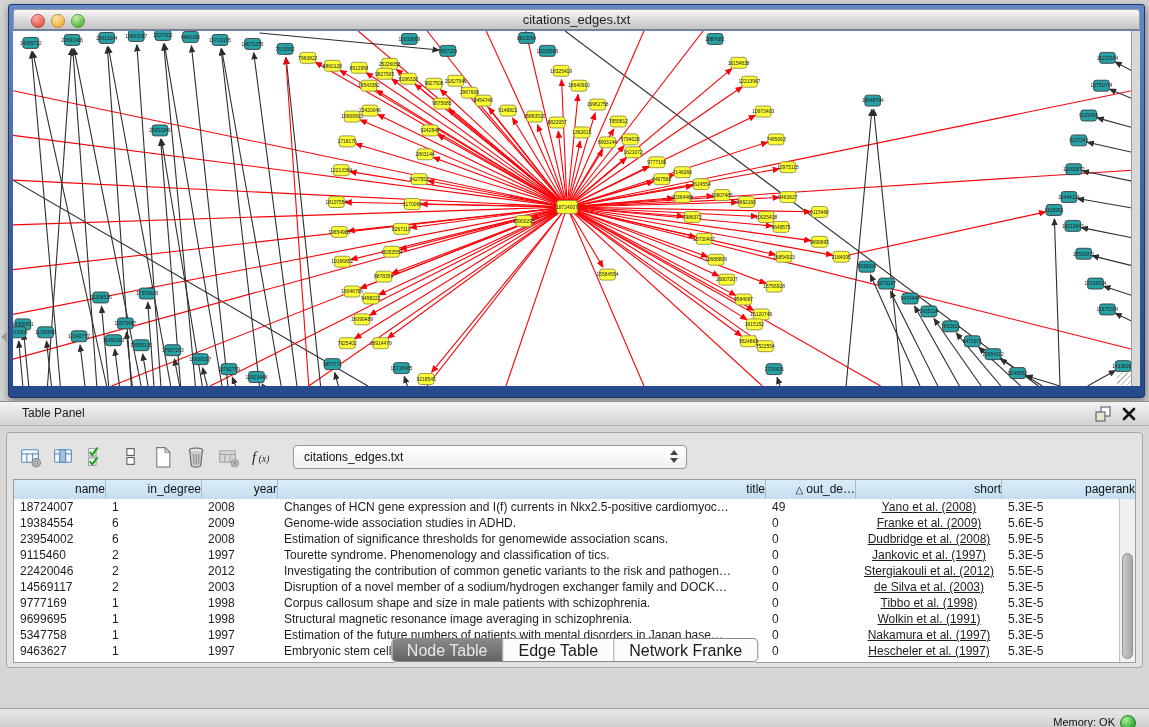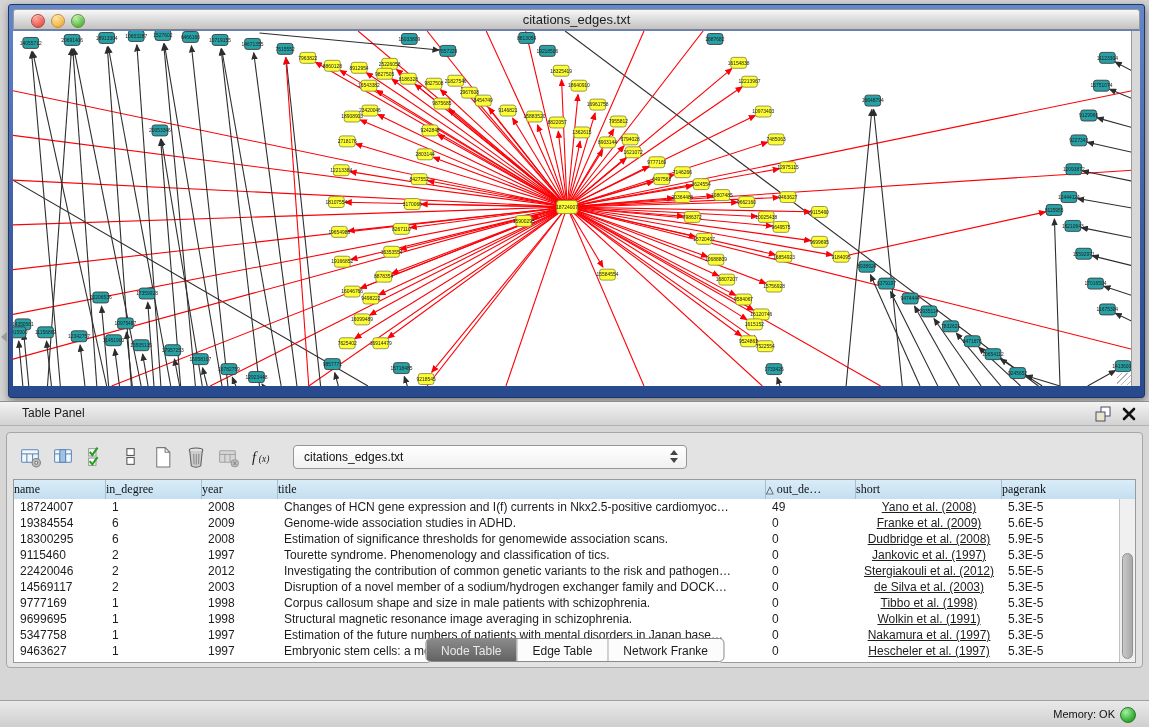--- a/index.html
+++ b/index.html
@@ -39,38 +39,38 @@
   .combo{margin-left:14px;width:392px;height:22px;border:1px solid #969696;border-radius:4px;
     background:linear-gradient(#ffffff,#f0f0f0);position:relative;box-shadow:inset 0 1px 1px rgba(255,255,255,.8);}
   .combo-text{font-size:12px;color:#111;line-height:22px;padding-left:10px;}
   .combo-arrows{position:absolute;right:7px;top:4px;width:9px;height:14px;}
   .combo-arrows i{display:block;width:0;height:0;border-left:4px solid transparent;border-right:4px solid transparent;}
   .combo-arrows .up{border-bottom:5px solid #444;margin-bottom:3px;}
   .combo-arrows .down{border-top:5px solid #444;}
   .tbl{position:absolute;left:6px;right:6px;top:46px;bottom:4px;background:#fff;border:1px solid #9a9a9a;overflow:hidden;}
   .t-head{display:grid;grid-template-columns:92px 96px 76px 488px 90px 146px 1fr;height:19px;
     background:linear-gradient(#d9ecf8,#c4dff0);border-bottom:1px solid #8fa8ba;}
-  .t-head .hc{font-size:12px;color:#111;text-align:left;line-height:19px;border-right:1px solid #a4bfd2;
-    overflow:hidden;white-space:nowrap;font-family:Liberation Serif, serif;}
+  .t-head .hc{font-size:12px;color:#111;text-align:right;line-height:19px;border-right:1px solid #a4bfd2;
+    overflow:hidden;white-space:nowrap;}
   .t-head .hc:last-child{border-right:none;}
   .t-rows{position:absolute;left:0;right:15px;top:19px;bottom:0;background:#fff;}
   .t-row{display:grid;grid-template-columns:92px 96px 76px 488px 90px 146px 1fr;height:16px;}
   .t-row .c{font-size:12px;color:#1c1c1c;line-height:16px;white-space:nowrap;overflow:hidden;padding-left:6px;}
   .t-row .c.center{text-align:center;padding-left:0;text-decoration:underline;}
   .sort-tri{font-size:10px;margin-right:3px;color:#222;}
   .vscroll{position:absolute;right:0;top:19px;bottom:0;width:15px;background:#f0f0f0;border-left:1px solid #c2c2c2;}
   .vthumb{position:absolute;left:2px;right:2px;top:33%;height:64%;background:linear-gradient(90deg,#c9c9c9,#a8a8a8);
     border:1px solid #909090;border-radius:6px;}
   .tabs{position:absolute;bottom:5px;left:50%;transform:translateX(-50%);display:flex;height:22px;
     border:1px solid #8a8a8a;border-radius:5px;overflow:hidden;background:#fcfcfc;box-shadow:0 1px 0 rgba(255,255,255,.7);}
-  .tab{padding:1px 15px;font-size:12px;line-height:22px;color:#1a1a1a;border-left:1px solid #a8a8a8;cursor:pointer;}
+  .tab{padding:1px 15px;font-size:16px;line-height:22px;color:#1a1a1a;border-left:1px solid #a8a8a8;cursor:pointer;}
   .tab:first-child{border-left:none;}
   .tab.selected{background:linear-gradient(#8a8a8a,#636363);color:#e9e9e9;}
   
-  .statusbar{position:absolute;left:0;bottom:0;width:1149px;height:27px;
+  .statusbar{position:absolute;left:0;bottom:0;width:1149px;height:19px;
     background:linear-gradient(#e9e9e9,#cfcfcf);border-top:1px solid #9f9f9f;box-sizing:border-box;}
   .mem{position:absolute;right:34px;top:7px;font-size:11px;color:#111;}
   .mem-dot{position:absolute;right:13px;top:6px;width:14px;height:14px;border-radius:50%;
     background:radial-gradient(circle at 35% 30%,#a8f0a0,#3db33d 60%,#1f8a1f);border:1px solid #2a7a2a;}
   .panel-handle{position:absolute;left:1px;top:332px;width:0;height:0;
     border-top:5px solid transparent;border-bottom:5px solid transparent;border-right:6px solid #9a9a9a;}
 </style>
 </head>
 <body>
 
@@ -874,21 +874,21 @@
           <div class="t-row">
             <div class="c">19384554</div>
             <div class="c">6</div>
             <div class="c">2009</div>
             <div class="c">Genome-wide association studies in ADHD.</div>
             <div class="c">0</div>
             <div class="c center">Franke et al. (2009)</div>
             <div class="c">5.6E-5</div>
           </div>
           <div class="t-row">
-            <div class="c">18300295</div>
+            <div class="c">23954002</div>
             <div class="c">6</div>
             <div class="c">2008</div>
             <div class="c">Estimation of significance thresholds for genomewide association scans.</div>
             <div class="c">0</div>
             <div class="c center">Dudbridge et al. (2008)</div>
             <div class="c">5.9E-5</div>
           </div>
           <div class="t-row">
             <div class="c">9115460</div>
             <div class="c">2</div>

